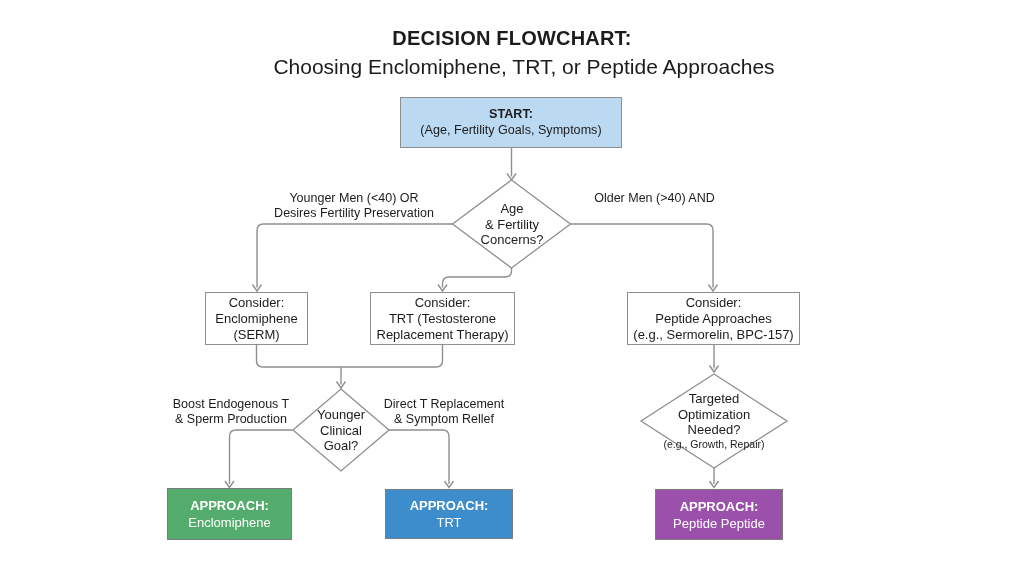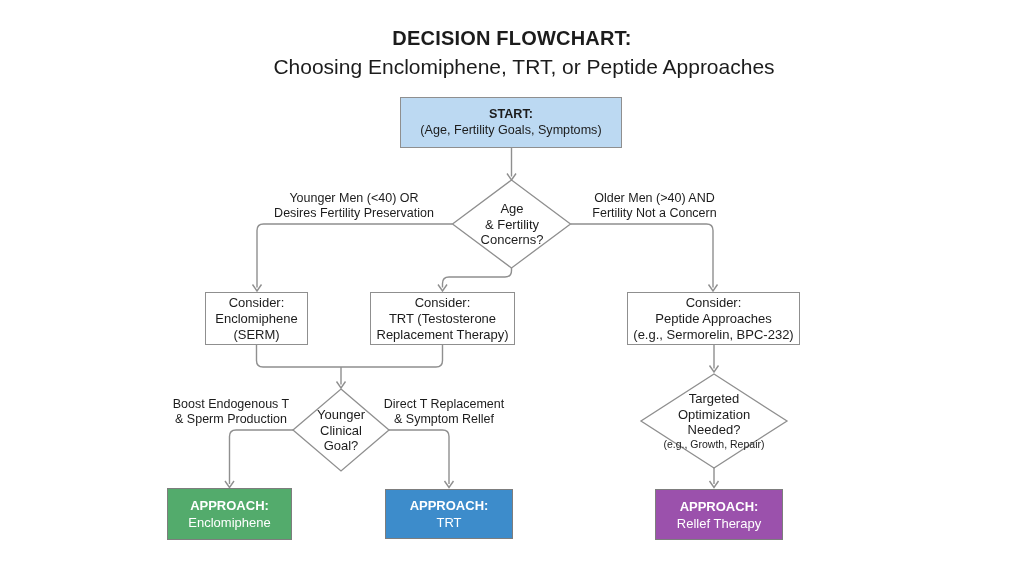--- a/index.html
+++ b/index.html
@@ -91,37 +91,36 @@
     <div>&amp; Fertility</div>
     <div>Concerns?</div>
   </div>
 
   <div class="elabel" style="left:248px; top:191px; width:212px;">
     <div>Younger Men (&lt;40) OR</div>
     <div>Desires Fertility Preservation</div>
   </div>
   <div class="elabel" style="left:552px; top:191px; width:205px;">
     <div>Older Men (&gt;40) AND</div>
-    <div>Fertility Not a Concern</div>
   </div>
 
   <div class="node" style="left:205px; top:292px; width:103px; height:53px;">
     <div>Consider:</div>
     <div>Enclomiphene</div>
     <div>(SERM)</div>
   </div>
   <div class="node" style="left:370px; top:292px; width:145px; height:53px;">
     <div>Consider:</div>
     <div>TRT (Testosterone</div>
     <div>Replacement Therapy)</div>
   </div>
   <div class="node" style="left:627px; top:292px; width:173px; height:53px;">
     <div>Consider:</div>
     <div>Peptide Approaches</div>
-    <div>(e.g., Sermorelin, BPC-232)</div>
+    <div>(e.g., Sermorelin, BPC-157)</div>
   </div>
 
   <div class="dlabel" style="left:281px; top:407px; width:120px;">
     <div>Younger</div>
     <div>Clinical</div>
     <div>Goal?</div>
   </div>
 
   <div class="elabel" style="left:155px; top:397px; width:152px;">
     <div>Boost Endogenous T</div>
@@ -142,16 +141,16 @@
   <div class="node approach approach-green" style="left:167px; top:488px; width:125px; height:52px;">
     <div class="hd">APPROACH:</div>
     <div>Enclomiphene</div>
   </div>
   <div class="node approach approach-blue" style="left:385px; top:489px; width:128px; height:50px;">
     <div class="hd">APPROACH:</div>
     <div>TRT</div>
   </div>
   <div class="node approach approach-purple" style="left:655px; top:489px; width:128px; height:51px;">
     <div class="hd">APPROACH:</div>
-    <div>Rellef Therapy</div>
+    <div>Peptide Peptide</div>
   </div>
 
 </div>
 
 </body></html>

